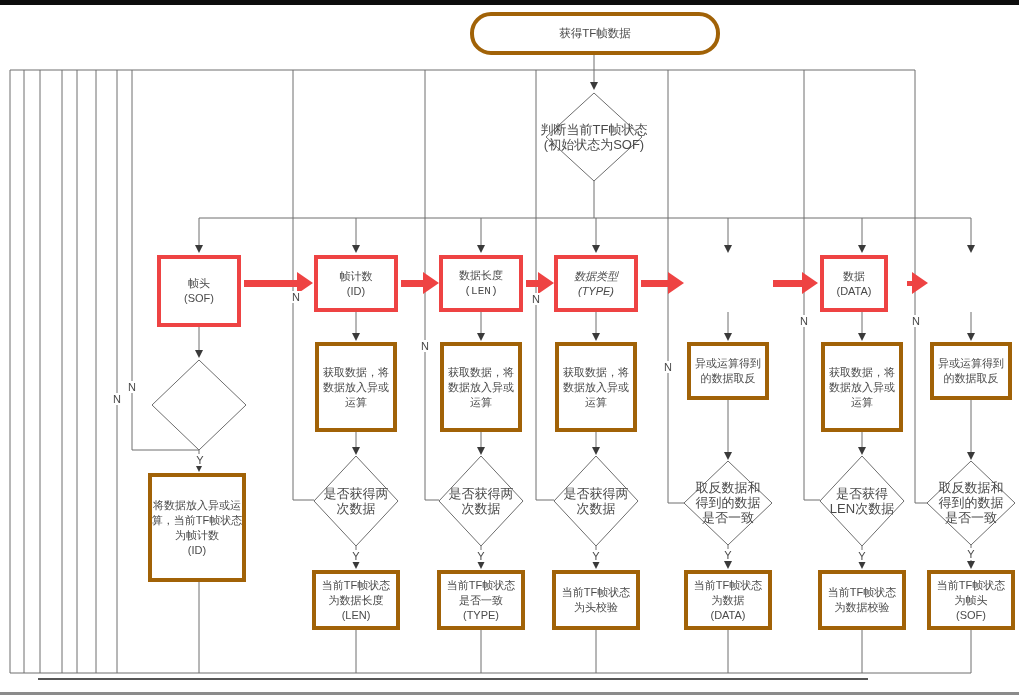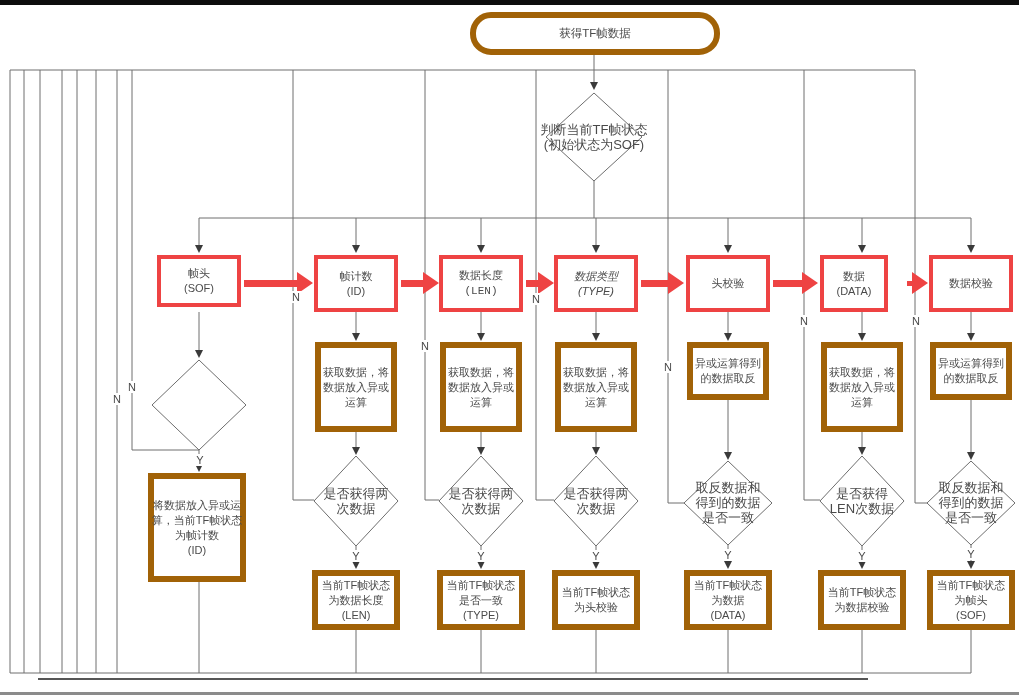--- a/index.html
+++ b/index.html
@@ -1,21 +1,21 @@
 <!DOCTYPE html>
 <html><head>
 <meta charset="utf-8">
 <style>
   html,body{margin:0;padding:0;background:#fff;}
   #stage{position:relative;width:1019px;height:698px;background:#fff;overflow:hidden;
          font-family:"Liberation Sans","DejaVu Sans",sans-serif;color:#4a4a4a;}
   #stage svg{position:absolute;left:0;top:0;z-index:1;}
   .bar-top{position:absolute;left:0;top:0;width:1019px;height:5px;background:#0d0d0d;z-index:3;}
   .bar-bottom{position:absolute;left:0;top:692px;width:1019px;height:3px;background:#8b8b8b;z-index:3;}
-  .node{position:absolute;z-index:2;background:#fff;border:6px solid #a16207;
+  .node{position:absolute;z-index:2;background:#fff;border:4px solid #a16207;
         display:flex;flex-direction:column;align-items:center;justify-content:center;
         font-size:11px;line-height:15px;text-align:center;box-sizing:border-box;}
   .state{border:4px solid #ee4343;}
   .pill{border-radius:21px;font-size:11.5px;}
   .dlabel{position:absolute;z-index:2;font-size:13px;line-height:15px;text-align:center;background:transparent;}
   .branch{position:absolute;z-index:2;font-size:11px;line-height:12px;background:#fff;padding:0 2px;
           transform:translate(-50%,-50%);}
   .tl{white-space:nowrap;}
 </style>
 </head>
@@ -106,45 +106,39 @@
 
   <div class="node pill" style="left:470px;top:12px;width:250px;height:43px;">
     <div class="tl">获得TF帧数据</div>
   </div>
 
   <div class="dlabel" style="left:516px;top:122px;width:156px;">
     <div class="tl">判断当前TF帧状态</div>
     <div class="tl">(初始状态为SOF)</div>
   </div>
 
-  <div class="node state" style="left:157px;top:255px;width:84px;height:52px;">
+  <div class="node state" style="left:157px;top:255px;width:84px;height:72px;">
     <div class="tl">帧头</div>
     <div class="tl">(SOF)</div>
   </div>
   <div class="node state" style="left:314px;top:255px;width:84px;height:57px;">
     <div class="tl">帧计数</div>
     <div class="tl">(ID)</div>
   </div>
   <div class="node state" style="left:439px;top:255px;width:84px;height:57px;font-family:Liberation Mono, monospace;">
     <div class="tl">数据长度</div>
     <div class="tl">(LEN)</div>
   </div>
   <div class="node state" style="left:554px;top:255px;width:84px;height:57px;font-style:italic;">
     <div class="tl">数据类型</div>
     <div class="tl">(TYPE)</div>
   </div>
-  <div class="node state" style="left:686px;top:255px;width:84px;height:57px;">
-    <div class="tl">头校验</div>
-  </div>
   <div class="node state" style="left:820px;top:255px;width:68px;height:57px;">
     <div class="tl">数据</div>
     <div class="tl">(DATA)</div>
-  </div>
-  <div class="node state" style="left:929px;top:255px;width:84px;height:57px;">
-    <div class="tl">数据校验</div>
   </div>
 
   <div class="node" style="left:315px;top:342px;width:82px;height:90px;">
     <div class="tl">获取数据，将</div>
     <div class="tl">数据放入异或</div>
     <div class="tl">运算</div>
   </div>
   <div class="node" style="left:440px;top:342px;width:82px;height:90px;">
     <div class="tl">获取数据，将</div>
     <div class="tl">数据放入异或</div>

